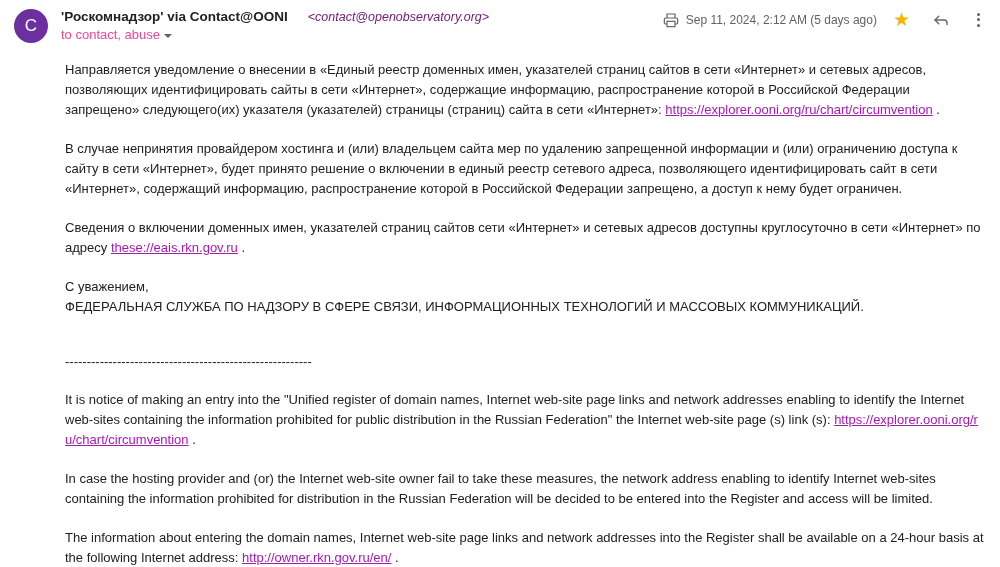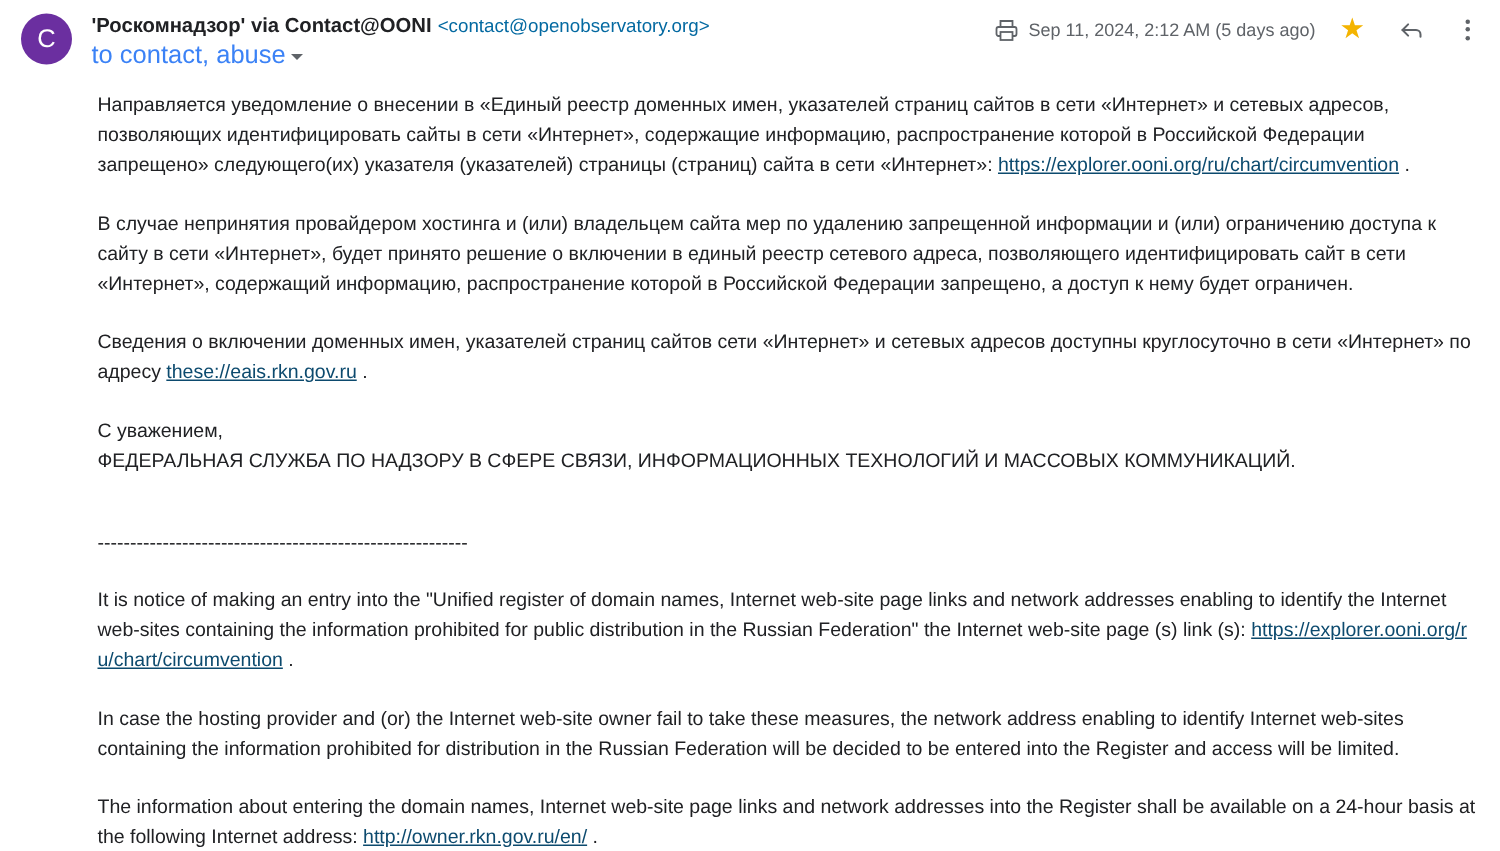--- a/index.html
+++ b/index.html
@@ -54,31 +54,32 @@
     align-items: center;
     white-space: nowrap;
   }
   .sender-name {
     font-size: 13.5px;
     font-weight: bold;
     color: #202124;
   }
   .sender-email {
     font-size: 12.5px;
-    color: #0369a1;
-    margin-left: 4px;
+    color: #701a75;
+    margin-left: 20px;
+    font-style: italic;
   }
   .recipient-line {
     display: flex;
     align-items: center;
     margin-top: 3px;
   }
   .recipient-text {
-    font-size: 17px;
-    color: #3b82f6;
+    font-size: 13px;
+    color: #ec4899;
   }
   .caret-down {
     margin-left: 4px;
     width: 0;
     height: 0;
     border-left: 4px solid transparent;
     border-right: 4px solid transparent;
     border-top: 4px solid #5f6368;
     display: inline-block;
     position: relative;
@@ -139,21 +140,21 @@
     line-height: 20px;
     color: #202124;
     margin: 0 0 19px 0;
     max-width: 922px;
   }
   .para.sep {
     margin-bottom: 18px;
     letter-spacing: 0px;
   }
   a.link {
-    color: #0c4a6e;
+    color: #a21caf;
     text-decoration: underline;
     word-break: break-all;
   }
   .dashes {
     color: #202124;
     font-size: 13px;
     line-height: 20px;
     letter-spacing: -0.2px;
   }
   .signature-block {

